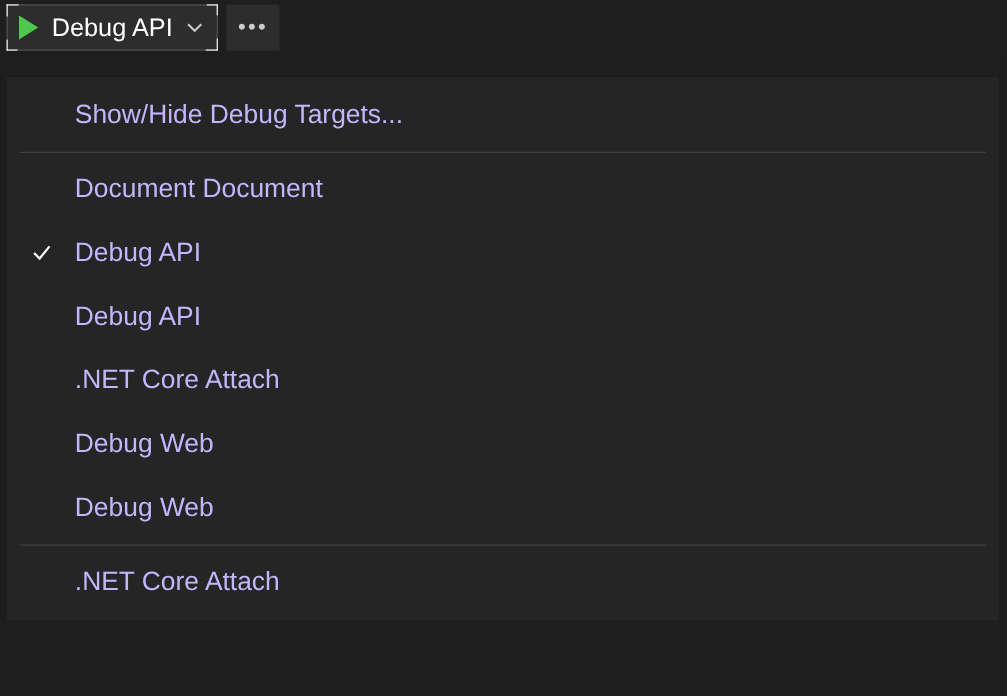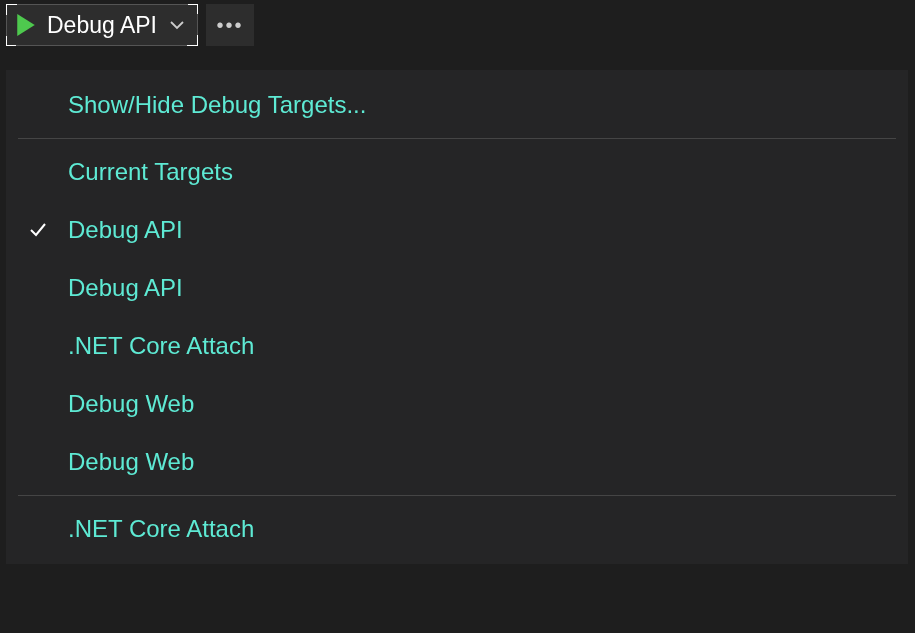--- a/index.html
+++ b/index.html
@@ -114,21 +114,21 @@
       display: flex;
       align-items: center;
       justify-content: center;
       flex-shrink: 0;
     }
     .check-icon svg {
       display: block;
     }
     .menu-label {
       font-size: 24px;
-      color: #5eead4;
+      color: #c4b5fd;
     }
     .menu-separator {
       height: 1px;
       background: #454545;
       margin: 4px 12px;
     }
   </style>
 </head>
 <body>
 
@@ -156,21 +156,21 @@
 <div class="dropdown-menu">
   <div class="menu-item">
     <span class="check-slot"></span>
     <span class="menu-label">Show/Hide Debug Targets...</span>
   </div>
 
   <div class="menu-separator"></div>
 
   <div class="menu-item">
     <span class="check-slot"></span>
-    <span class="menu-label">Current Targets</span>
+    <span class="menu-label">Document Document</span>
   </div>
 
   <div class="menu-item">
     <span class="check-slot">
       <span class="check-icon">
         <svg width="22" height="22" viewBox="0 0 22 22">
           <path d="M4 11 L9 16 L18 5" stroke="#ffffff" stroke-width="2" fill="none"></path>
         </svg>
       </span>
     </span>

